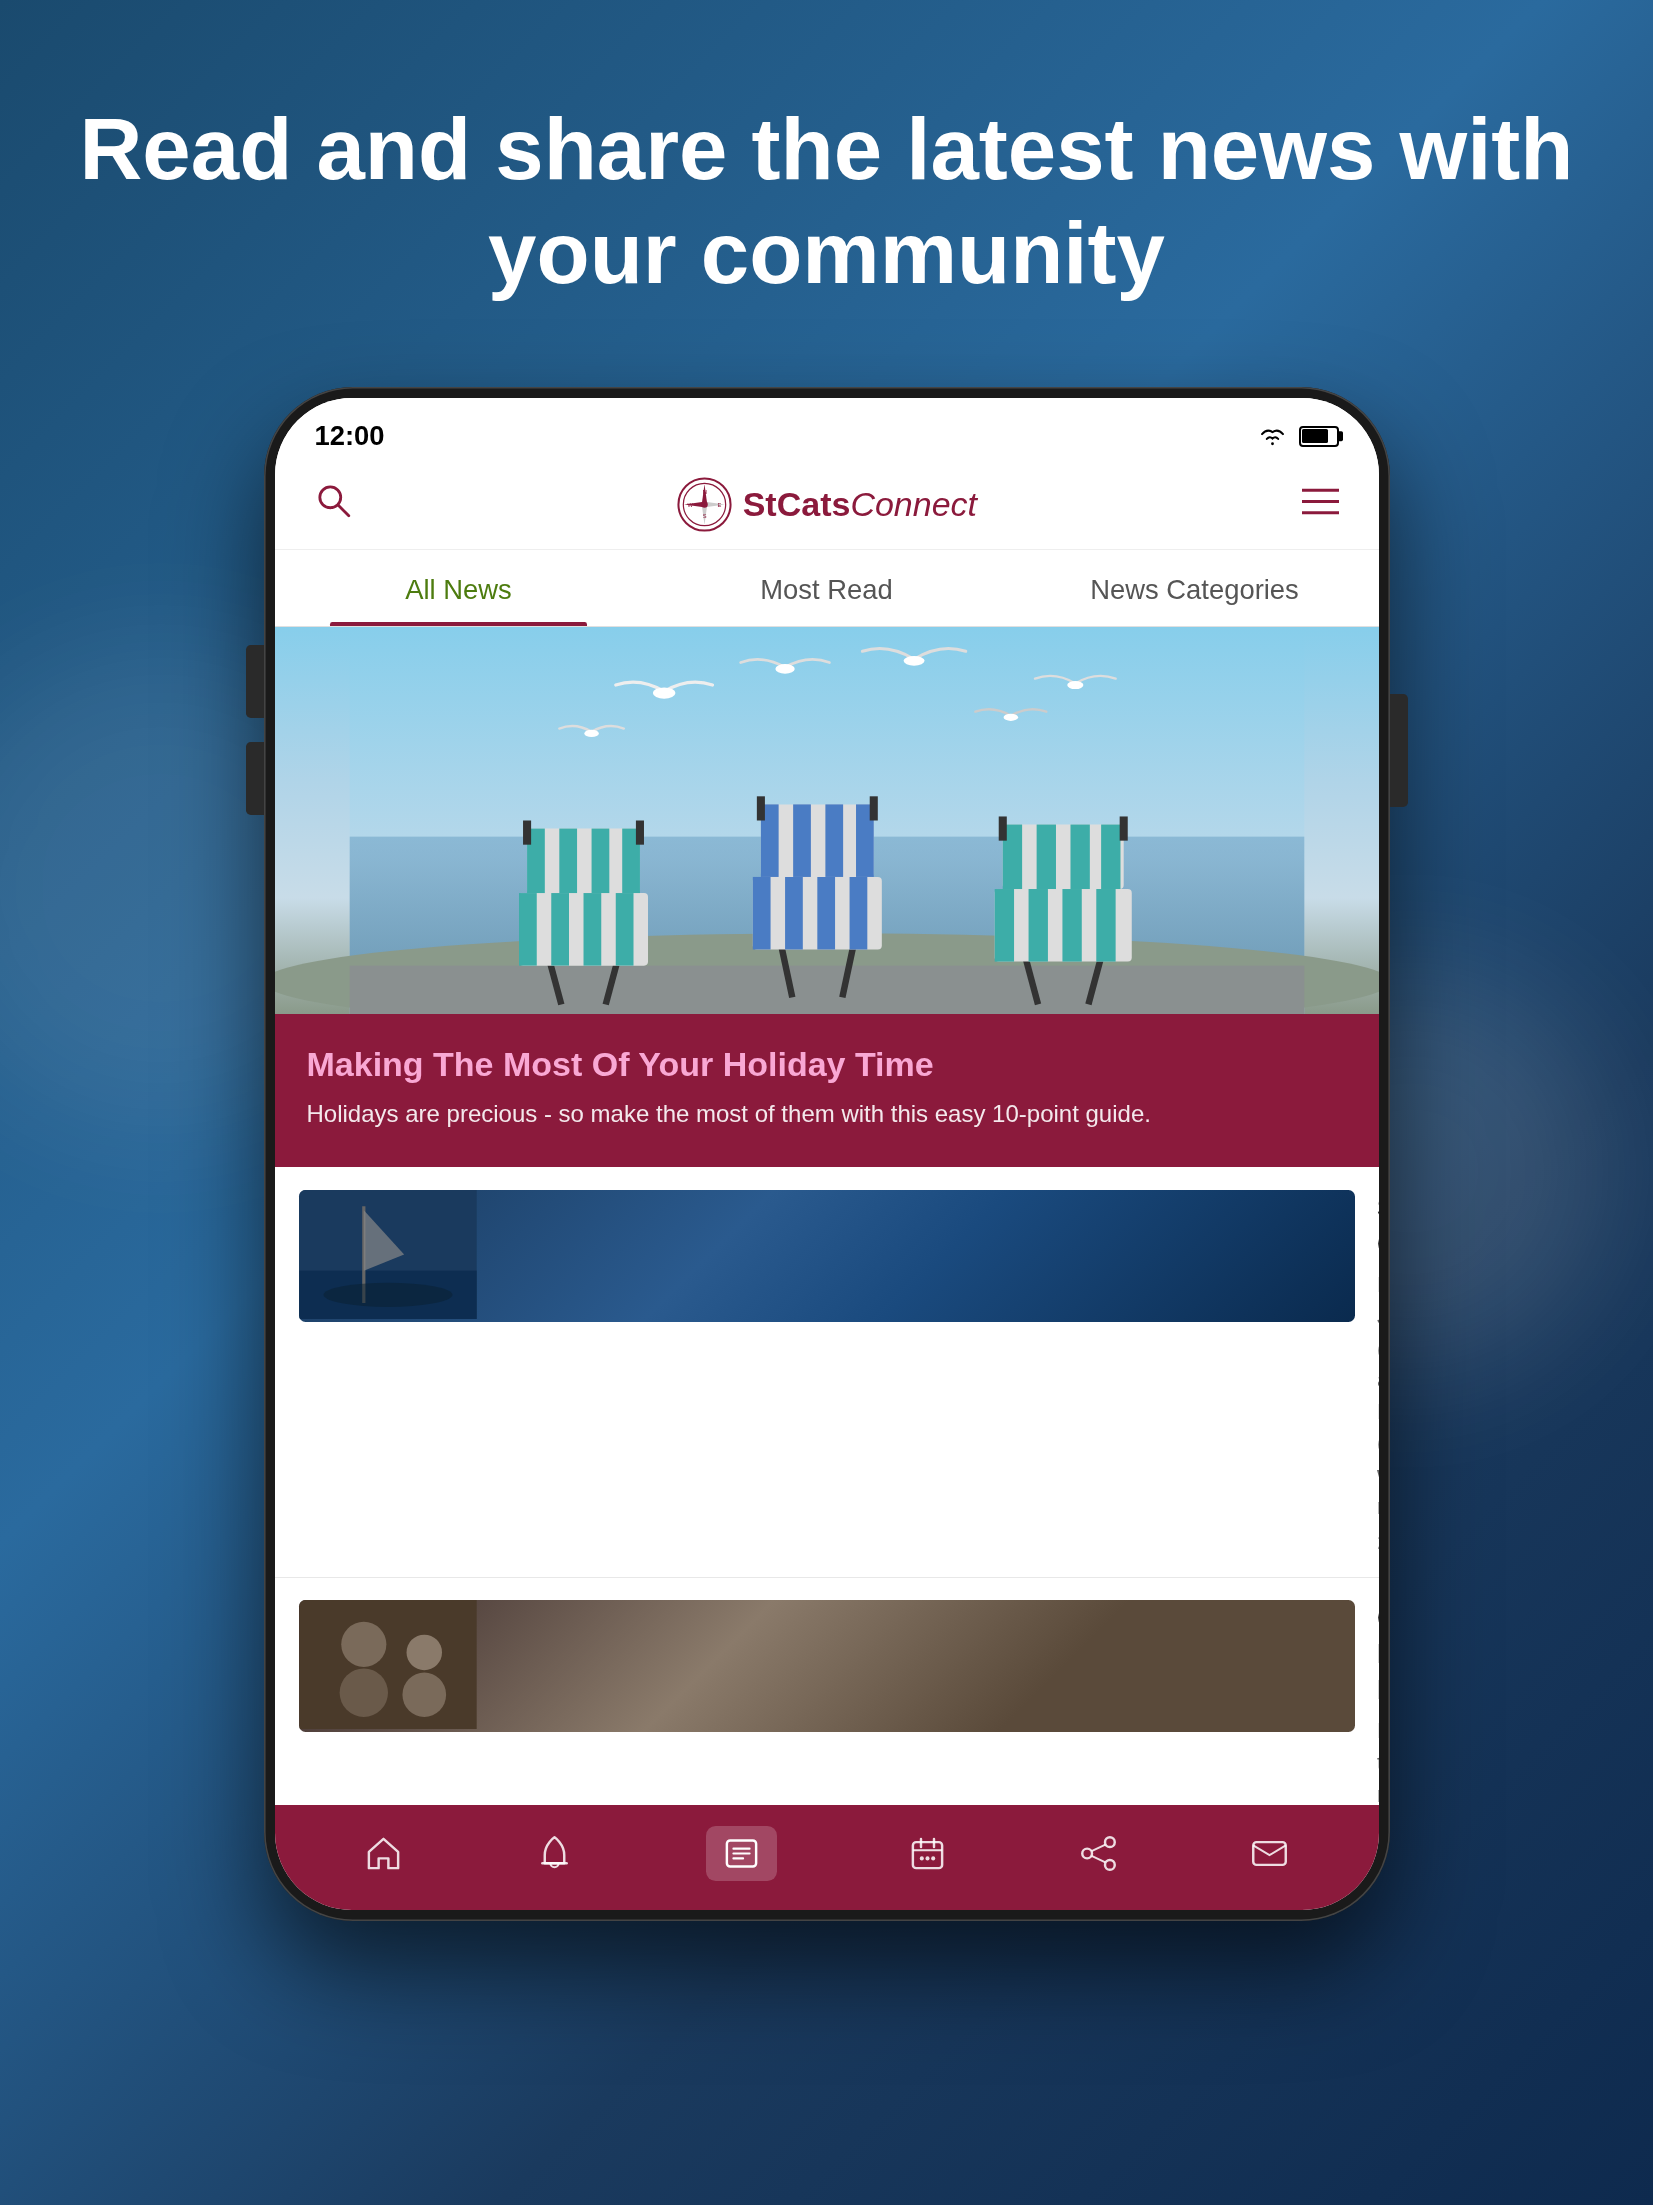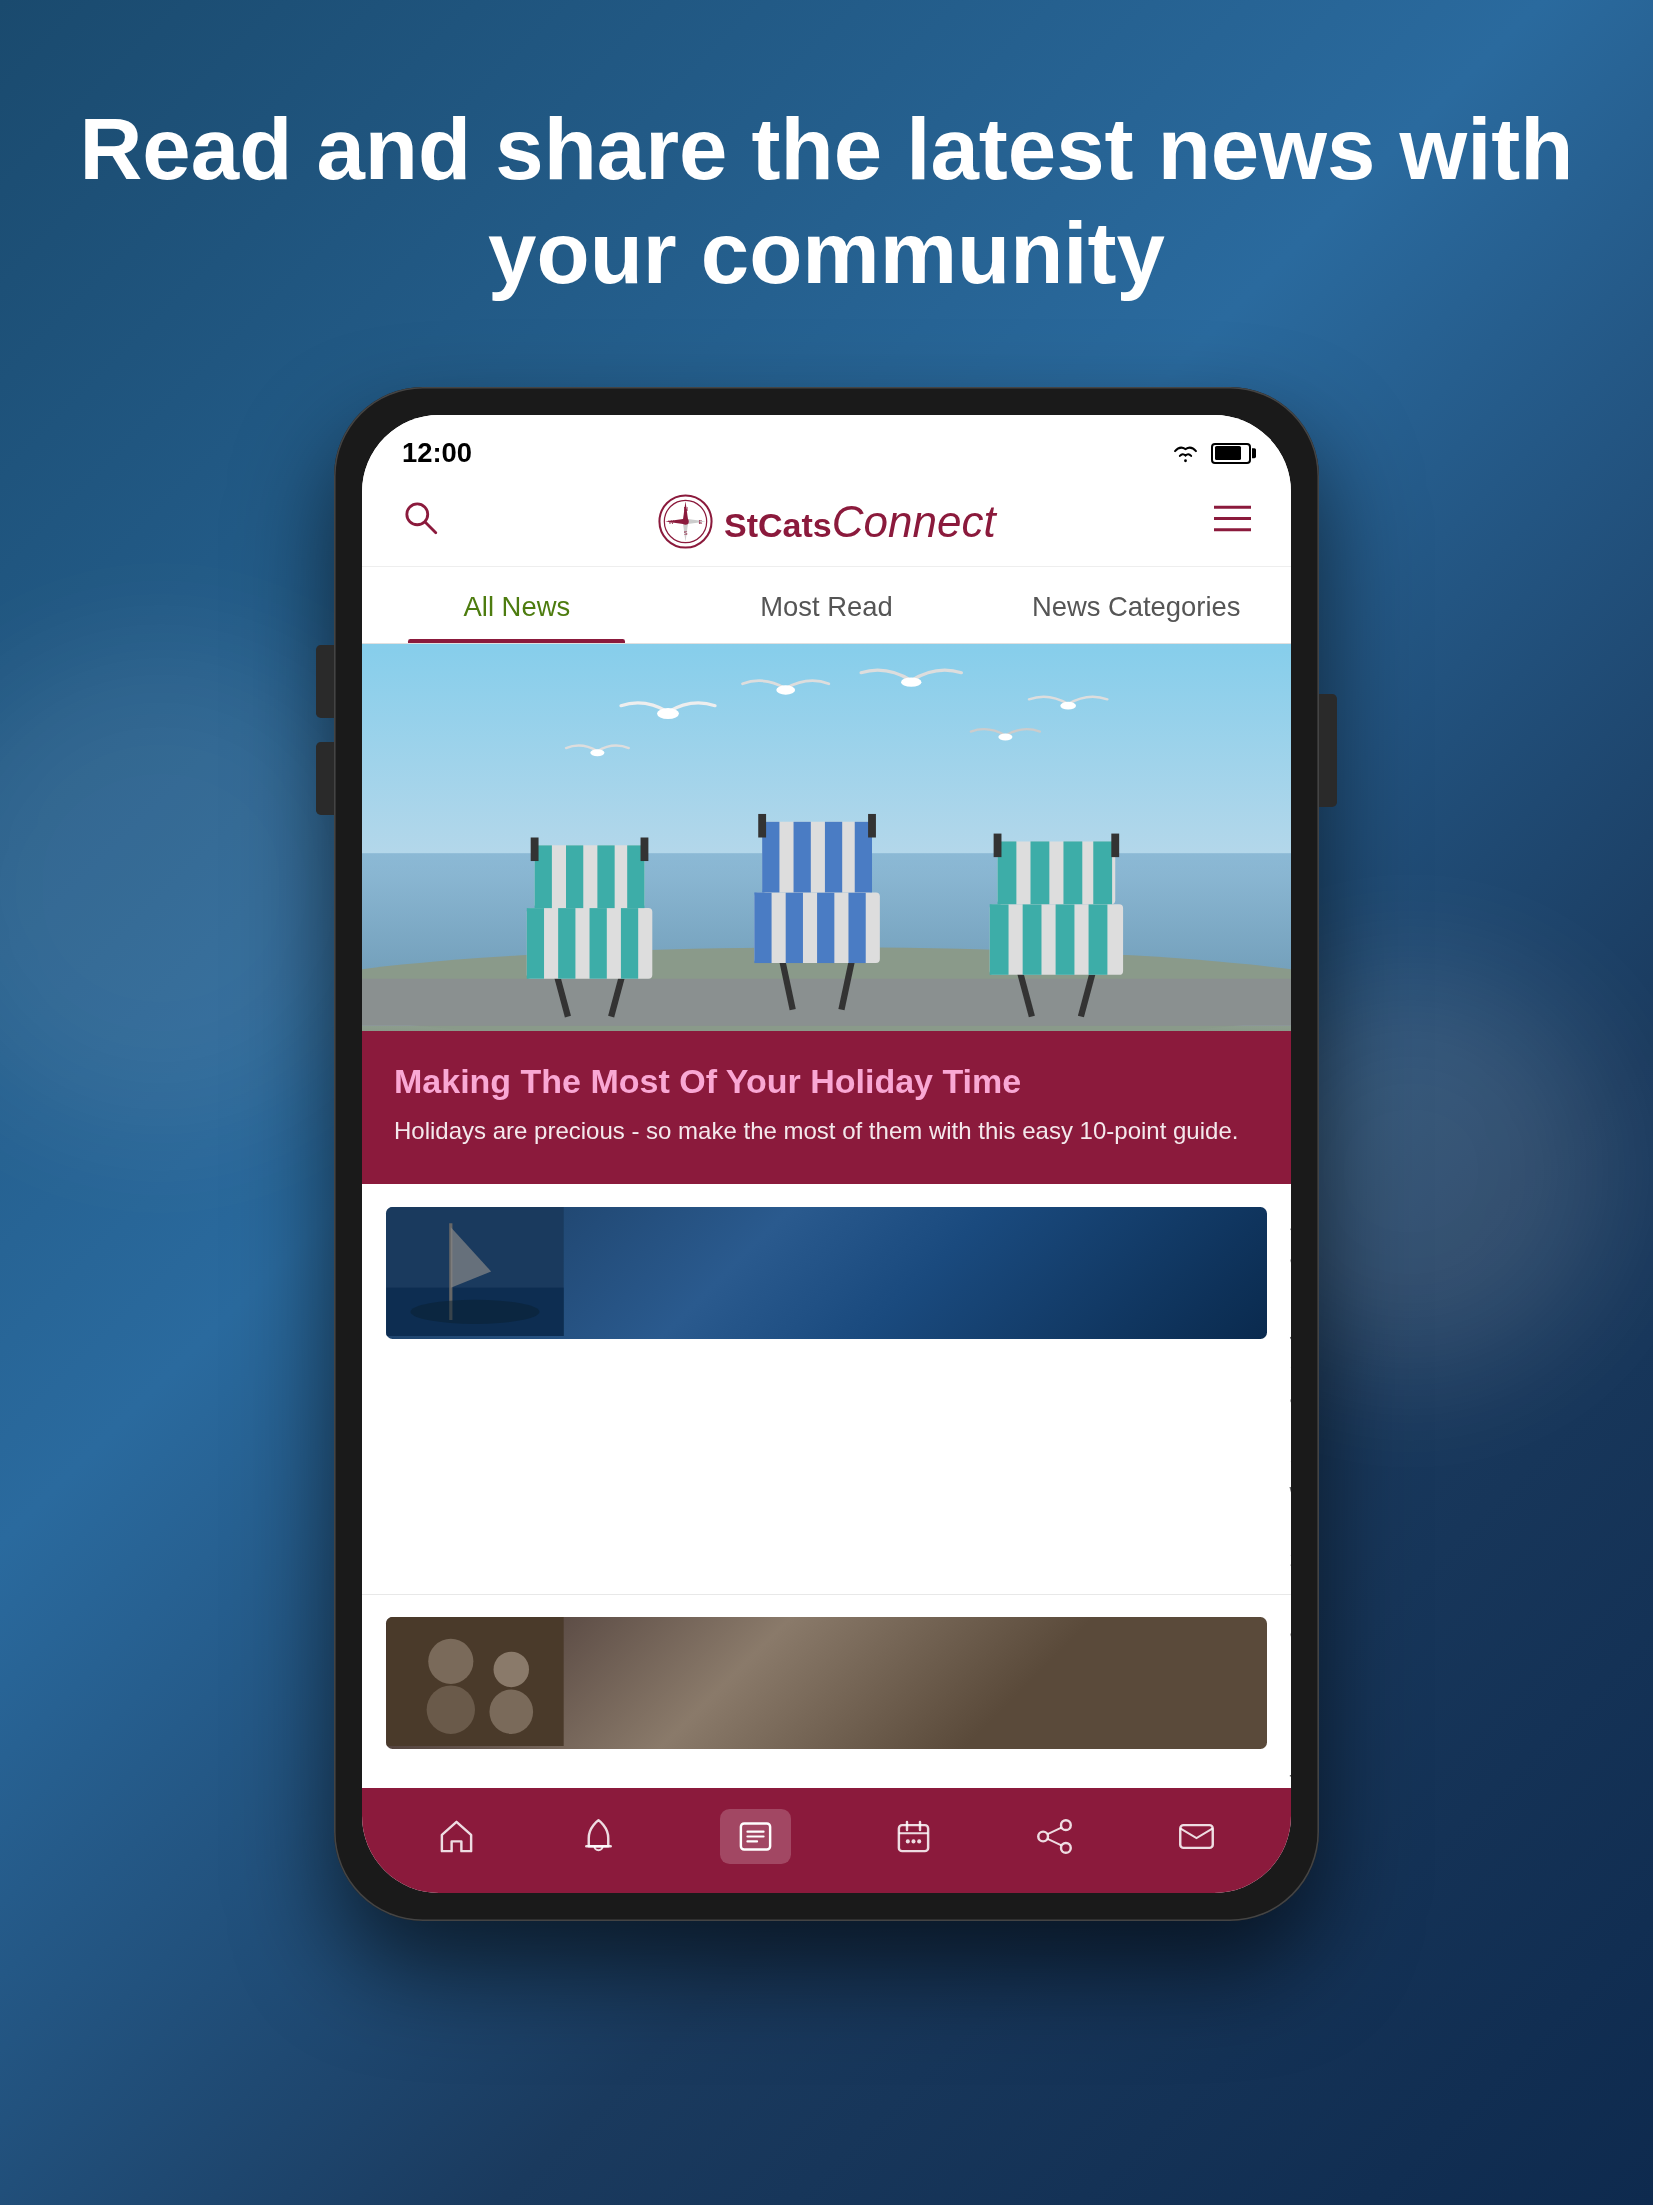--- a/index.html
+++ b/index.html
@@ -38,25 +38,25 @@
       z-index: 1;
     }
 
     
     .phone-wrap {
       z-index: 2;
       position: relative;
     }
 
     .phone-outer {
-      width: 985px;
+      width: 1126px;
       height: 1534px;
       background: #1a1a1a;
       border-radius: 89px;
-      padding: 28px;
+      padding: 11px;
       box-shadow: 0 48px 97px rgba(0,0,0,0.6), inset 0 0 0 1.6px #444;
       position: relative;
     }
 
     
     .side-button-left {
       position: absolute;
       left: -18px;
       top: 258px;
       width: 18px;
@@ -401,21 +401,21 @@
             <polygon points="10,35 32,32 35,35 32,38" fill="#8B1A3C"></polygon>
             <polygon points="60,35 38,38 35,35 38,32" fill="#ccc"></polygon>
             <circle cx="35" cy="35" r="4" fill="#8B1A3C"></circle>
 
             <text x="33" y="22" font-size="7" fill="#8B1A3C" font-weight="bold">N</text>
             <text x="33" y="52" font-size="7" fill="#8B1A3C">S</text>
             <text x="14" y="38" font-size="7" fill="#8B1A3C">W</text>
             <text x="51" y="38" font-size="7" fill="#8B1A3C">E</text>
           </svg>
           <div>
-            <span style="font-size:34px;color:#8B1A3C;font-weight:600;">StCats</span><span style="font-size:44px;color:#8B1A3C;font-style:italic;font-weight:300;">Connect</span>
+            <span style="font-size:34px;color:#8B1A3C;font-weight:600;">StCats</span><span style="font-size:34px;color:#8B1A3C;font-style:italic;font-weight:300;">Connect</span>
           </div>
         </div>
 
         <div class="menu-icon-btn">
           <svg width="37" height="29" viewBox="0 0 46 36" fill="none">
             <line x1="0" y1="4" x2="46" y2="4" stroke="#8B1A3C" stroke-width="3.5" stroke-linecap="round"></line>
             <line x1="0" y1="18" x2="46" y2="18" stroke="#8B1A3C" stroke-width="3.5" stroke-linecap="round"></line>
             <line x1="0" y1="32" x2="46" y2="32" stroke="#8B1A3C" stroke-width="3.5" stroke-linecap="round"></line>
           </svg>
         </div>

